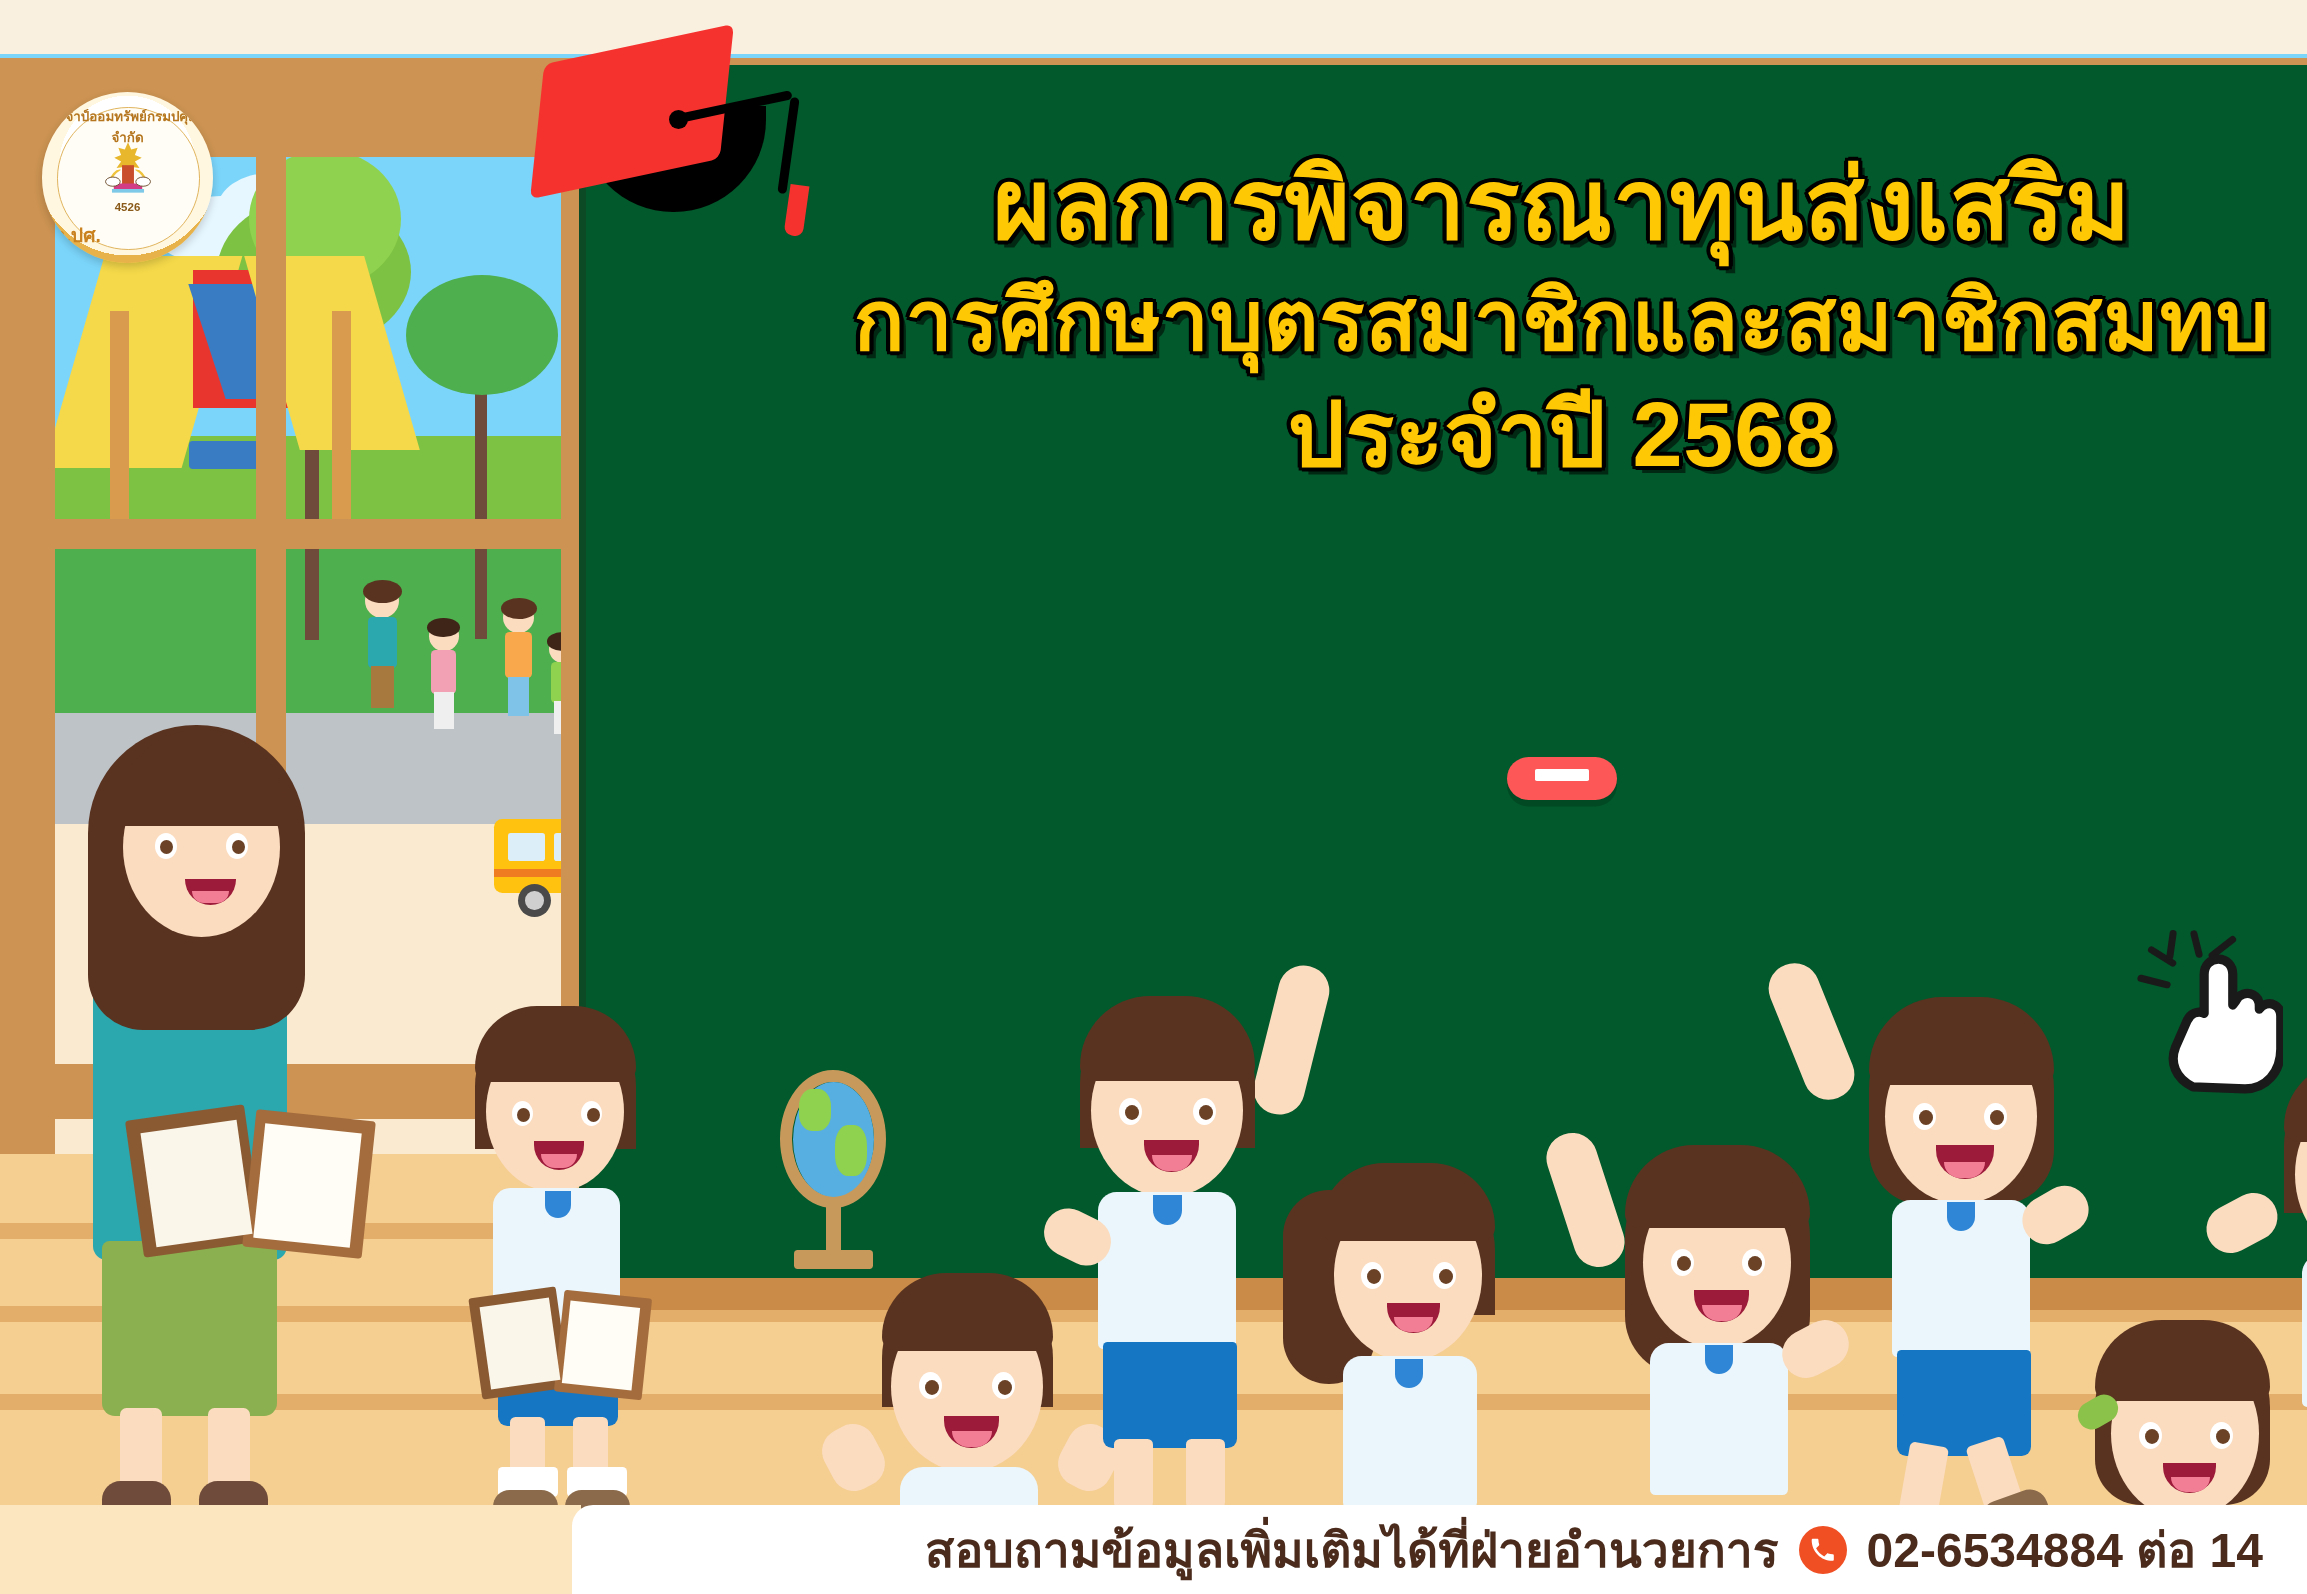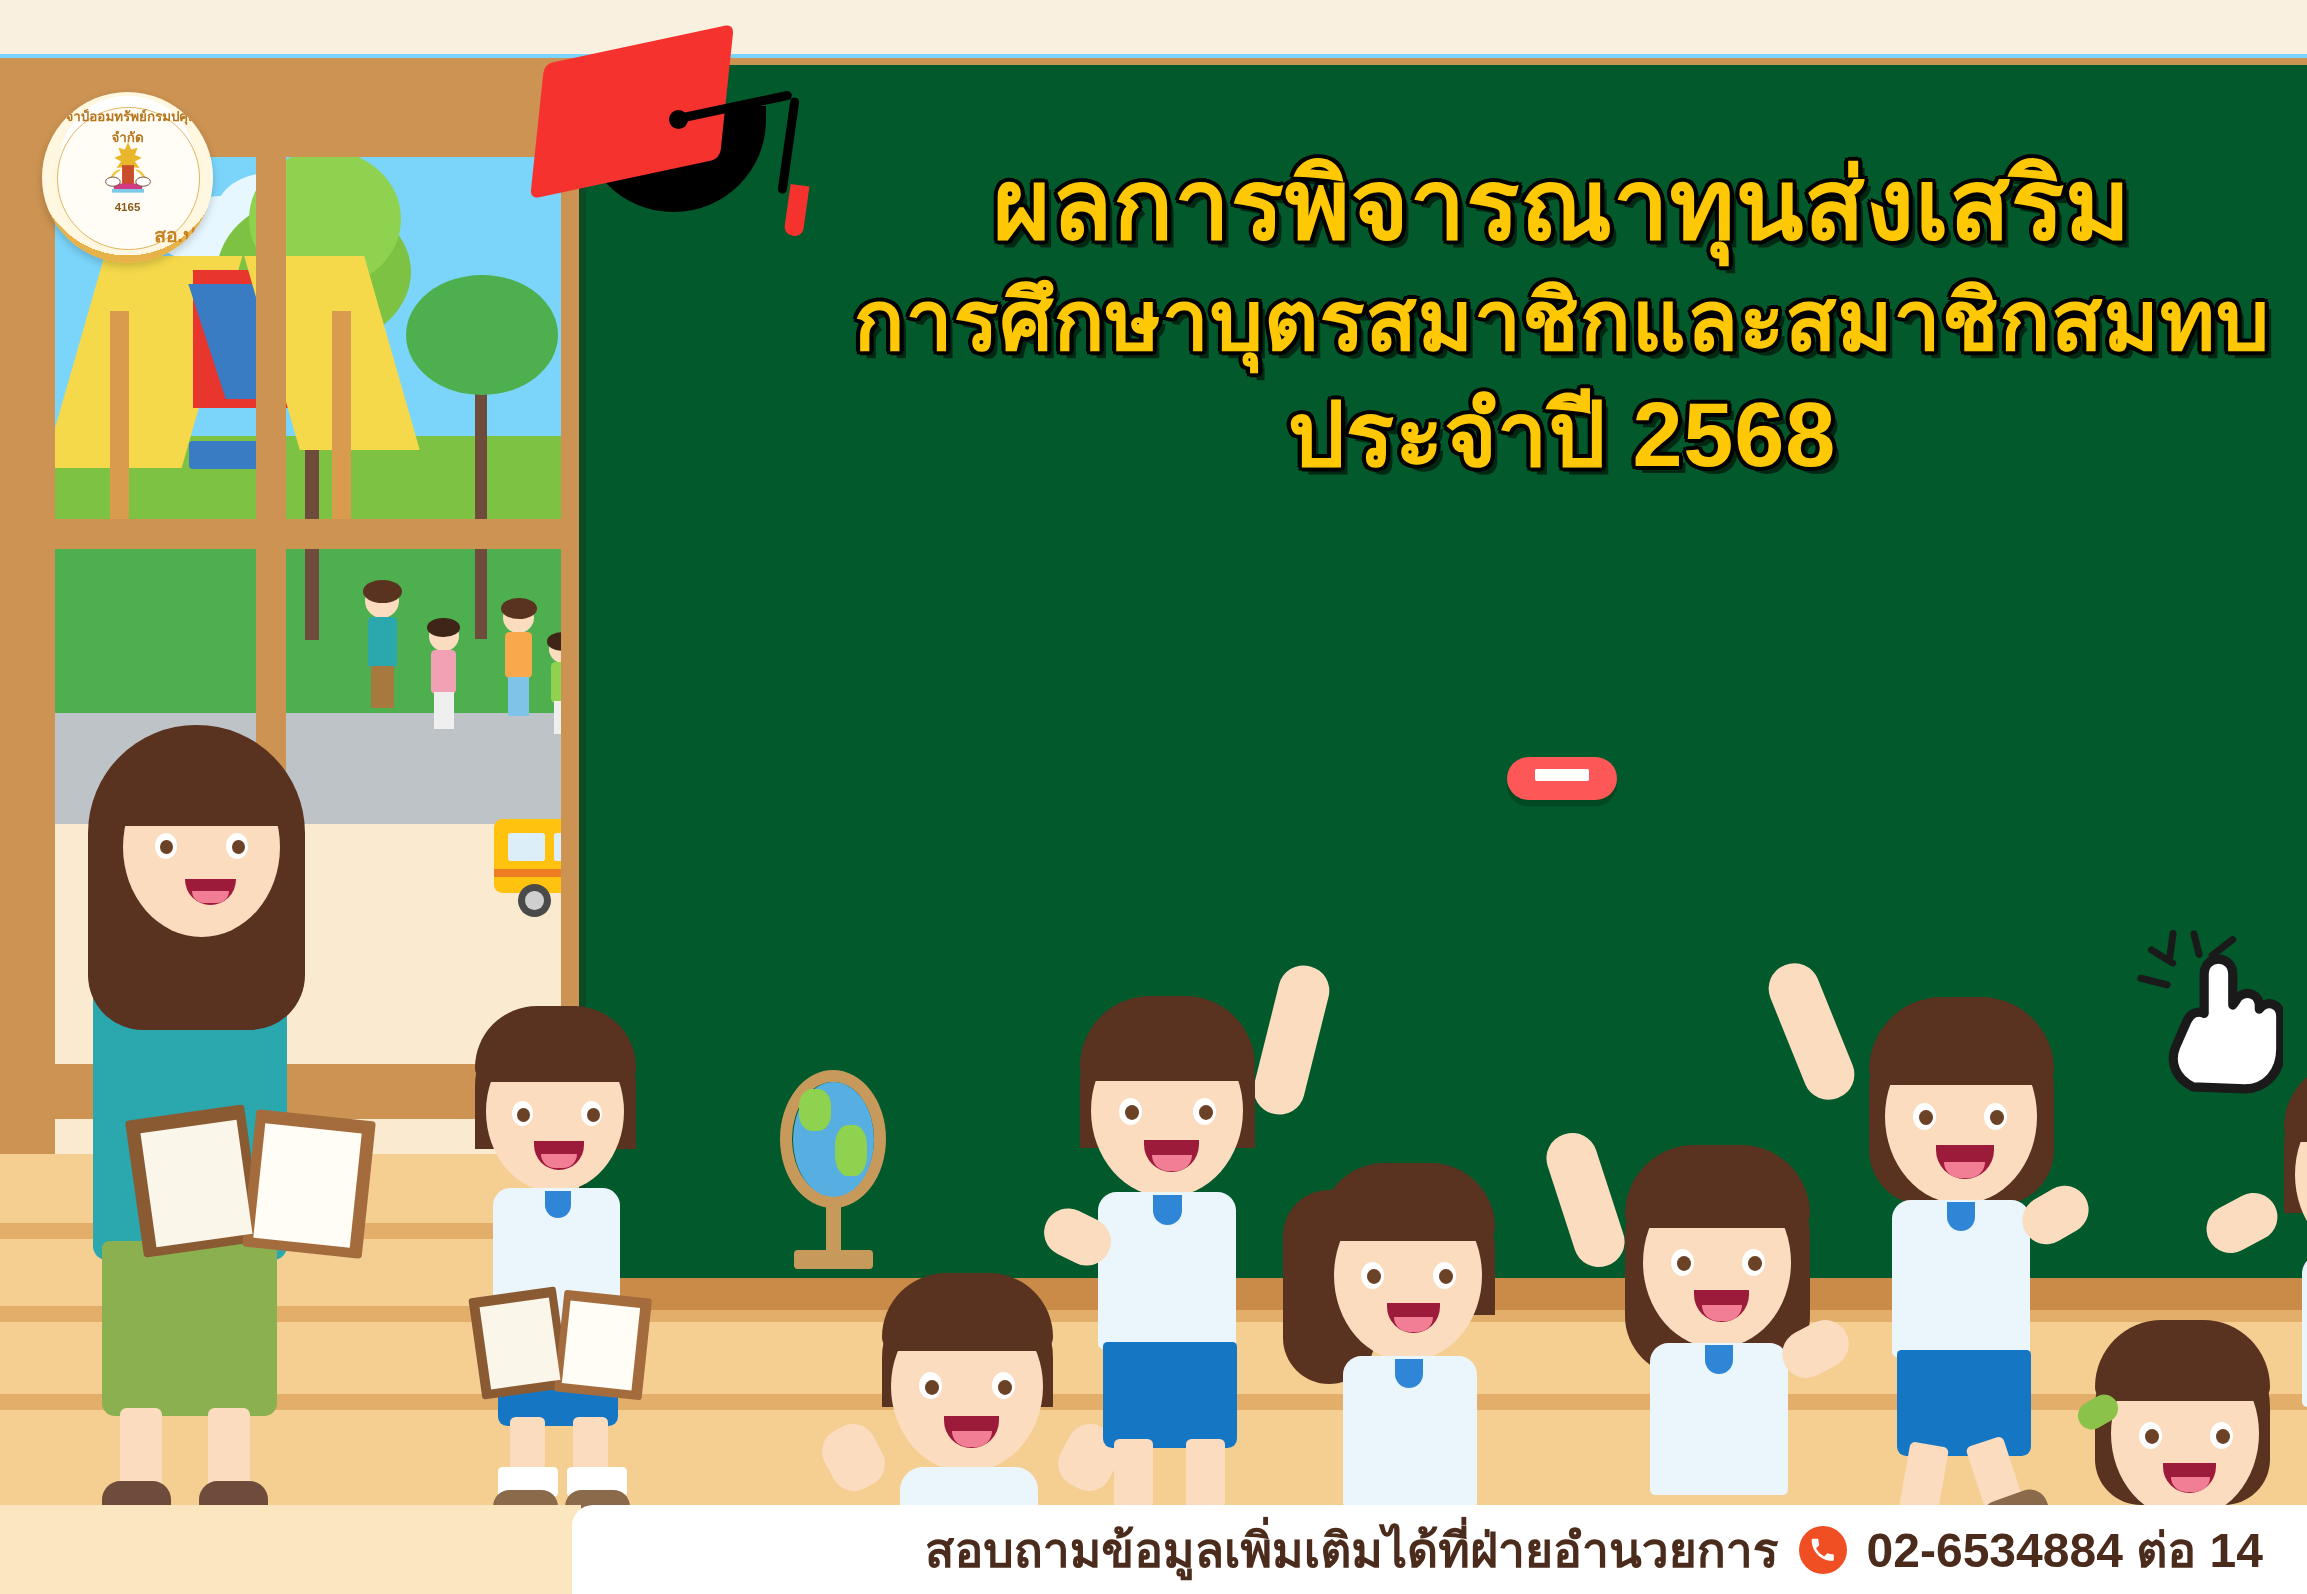--- a/index.html
+++ b/index.html
@@ -94,21 +94,21 @@
   .footer-flank-l{position:absolute;left:0;bottom:0;width:581px;height:90px;background:#FCE6BF;}
 
   
   .logo{position:absolute;left:42px;top:92px;width:171px;height:171px;border-radius:50%;
         background:radial-gradient(circle at 50% 42%, #FFFFFF 0 52%, #FFF7E0 52% 70%, #E8B24A 70% 84%, #C98A2B 84% 92%, #F3D089 92% 100%);
         box-shadow:0 3.7px 8.3px rgba(0,0,0,.18);overflow:hidden;}
   .logo-ring{position:absolute;left:9%;top:9%;width:82%;height:82%;border-radius:50%;background:#FFFDF5;border:1.8px solid #E0B45E;}
   .logo-top-text{position:absolute;left:0;right:0;top:14px;text-align:center;color:#B5761F;font-size:13.4px;font-weight:bold;}
   .logo-emblem{position:absolute;left:50%;top:44%;transform:translate(-50%,-50%);width:69px;height:55px;}
   .logo-year{position:absolute;left:0;right:0;top:64%;text-align:center;color:#8A5A1A;font-size:11.5px;font-weight:bold;}
-  .logo-abbr{position:absolute;left:0;right:0;bottom:12px;text-align:right;color:#C9821F;font-size:19.4px;font-weight:bold;}
+  .logo-abbr{position:absolute;left:0;right:0;bottom:12px;text-align:left;color:#C9821F;font-size:19.4px;font-weight:bold;}
 
   
   .ch{position:absolute;}
   .sk{background:#FBDCBF;}
   .hair{background:#5A3320;}
   .round{border-radius:50%;}
 
   
   .globe-ball{position:absolute;border-radius:50%;background:#57AEE0;}
   .globe-stand{position:absolute;background:#C79A5C;}
@@ -251,21 +251,21 @@
     <svg class="logo-emblem" viewBox="0 0 150 120">
       <path d="M75 6 L82 22 L96 18 L90 34 L105 40 L90 48 L100 62 L84 60 L82 76 L75 64 L68 76 L66 60 L50 62 L60 48 L45 40 L60 34 L54 18 L68 22 Z" fill="#E8B72C"></path>
       <rect x="62" y="56" width="26" height="46" fill="#C94F2C"></rect>
       <rect x="44" y="96" width="62" height="12" fill="#D23C86"></rect>
       <path d="M30 96 q14 -34 30 -30 q-20 12 -22 30 Z" fill="#F0C33C"></path>
       <path d="M120 96 q-14 -34 -30 -30 q20 12 22 30 Z" fill="#F0C33C"></path>
       <ellipse cx="42" cy="92" rx="16" ry="10" fill="#FFFFFF" stroke="#6B4A2B" stroke-width="2"></ellipse>
       <ellipse cx="108" cy="92" rx="16" ry="10" fill="#FFFFFF" stroke="#6B4A2B" stroke-width="2"></ellipse>
       <rect x="40" y="108" width="70" height="8" fill="#7FC9E8"></rect>
     </svg>
-    <div class="logo-year">4165</div>
+    <div class="logo-year">4526</div>
     <div class="logo-abbr">สอ.ปศ.</div>
   </div>
 
   <div class="ch" style="left:51px;top:697px;width:369px;height:812px;">
     <div style="position:absolute;left:42px;top:240px;width:194px;height:323px;background:#2BA7AE;border-radius:32px 32px 14px 14px;"></div>
     <div style="position:absolute;left:92px;top:240px;width:92px;height:42px;background:#DCEFD8;border-radius:0 0 46px 46px;"></div>
     <div style="position:absolute;left:51px;top:544px;width:175px;height:175px;background:#8BB04F;border-radius:7.4px 7.4px 13px 13px;"></div>
     <div style="position:absolute;left:69px;top:711px;width:42px;height:97px;background:#FBDCBF;border-radius:6.5px;"></div>
     <div style="position:absolute;left:157px;top:711px;width:42px;height:97px;background:#FBDCBF;border-radius:6.5px;"></div>
     <div style="position:absolute;left:51px;top:784px;width:69px;height:35px;background:#6E4B3A;border-radius:18.5px 18.5px 7.4px 7.4px;"></div>

